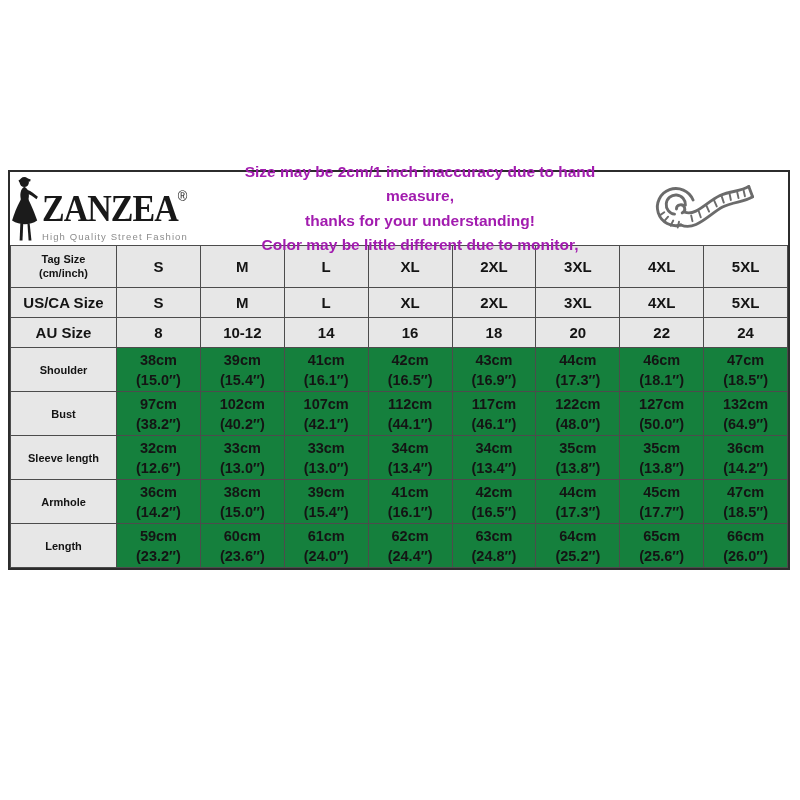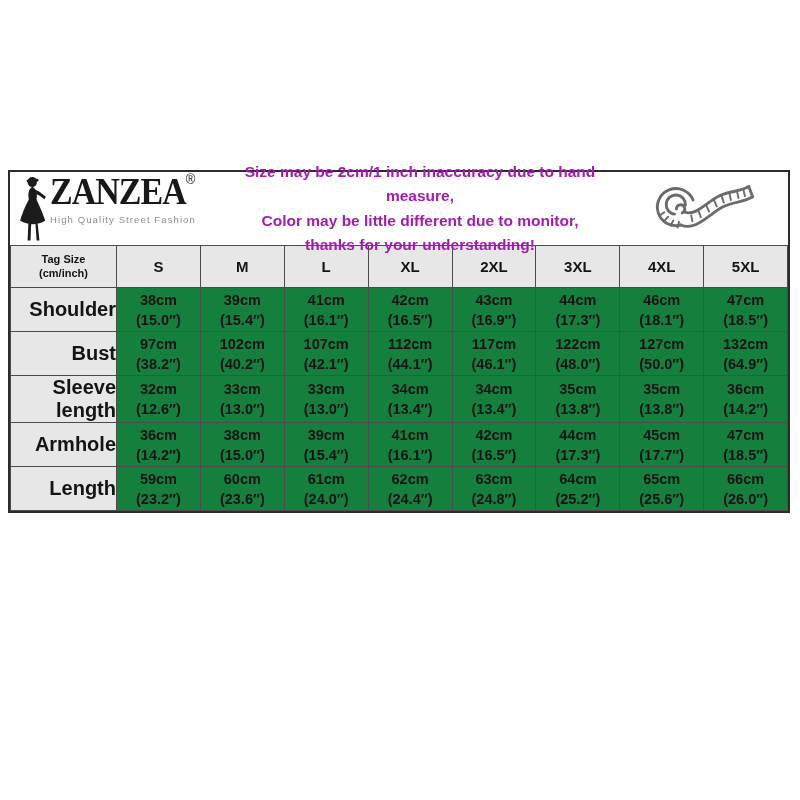--- a/index.html
+++ b/index.html
@@ -24,22 +24,21 @@
   
   .band {
     display: flex;
     align-items: center;
     height: 73px;
     background: #ffffff;
   }
   .logo {
     width: 212px;
     display: flex;
-    align-items: flex-start;
-    padding-left: 8px;
+    align-items: flex-end;
     box-sizing: border-box;
     flex: none;
   }
   .logo svg.figure { height: 66px; width: 30px; flex: none; }
   .logo-text { margin-left: 2px; }
   .brand-line {
     font-family: "Liberation Serif", serif;
     font-weight: bold;
     font-size: 34px;
     line-height: 1;
@@ -99,22 +98,21 @@
     font-weight: bold;
     font-size: 15px;
     height: 29px;
   }
   tr.tag-row th, tr.tag-row td { height: 41px; }
   tr.tag-row th { font-size: 11px; line-height: 1.25; }
   tr.measure-row { height: 44px; }
   tr.measure-row th {
     background: #e7e7e7;
     font-weight: bold;
-    font-size: 20px;
-    text-align: right;
+    font-size: 11px;
   }
   tr.measure-row td {
     background: #15803d;
     font-weight: bold;
     font-size: 14.5px;
     line-height: 1.38;
   }
 </style>
 </head>
 <body>
@@ -137,22 +135,22 @@
           </g>
         </svg>
         <div class="logo-text">
           <div class="brand-line"><span>ZANZEA</span><span class="reg">®</span></div>
           <div class="tagline">High Quality Street Fashion</div>
         </div>
       </div>
 
       <div class="disclaimer">
         <div>Size may be 2cm/1 inch inaccuracy due to hand measure,</div>
+        <div>thanks for your understanding!</div>
         <div>Color may be little different due to monitor,</div>
-        <div>thanks for your understanding!</div>
       </div>
 
       <div class="tape-wrap">
         <svg viewBox="0 0 175 100" xmlns="http://www.w3.org/2000/svg">
           <g fill="none" stroke="#6b6b6b" stroke-width="4.5" stroke-linecap="round" stroke-linejoin="round">
             <path d="M 72 36 A 29 29 0 1 0 53 75"></path>
             <path d="M 60 44 A 15 15 0 1 0 43 58"></path>
             <path d="M 46 50 a 6.5 6.5 0 1 1 9 6"></path>
             <g stroke-width="3">
               <path d="M 20 60 L 27 55"></path>
@@ -199,20 +197,42 @@
             </th>
             <td>S</td>
             <td>M</td>
             <td>L</td>
             <td>XL</td>
             <td>2XL</td>
             <td>3XL</td>
             <td>4XL</td>
             <td>5XL</td>
           </tr>
+          <tr class="size-row">
+            <th>US/CA Size</th>
+            <td>S</td>
+            <td>M</td>
+            <td>L</td>
+            <td>XL</td>
+            <td>2XL</td>
+            <td>3XL</td>
+            <td>4XL</td>
+            <td>5XL</td>
+          </tr>
+          <tr class="size-row">
+            <th>AU Size</th>
+            <td>8</td>
+            <td>10-12</td>
+            <td>14</td>
+            <td>16</td>
+            <td>18</td>
+            <td>20</td>
+            <td>22</td>
+            <td>24</td>
+          </tr>
           <tr class="measure-row">
             <th>Shoulder</th>
             <td>
               <div>38cm</div>
               <div>(15.0″)</div>
             </td>
             <td>
               <div>39cm</div>
               <div>(15.4″)</div>
             </td>

